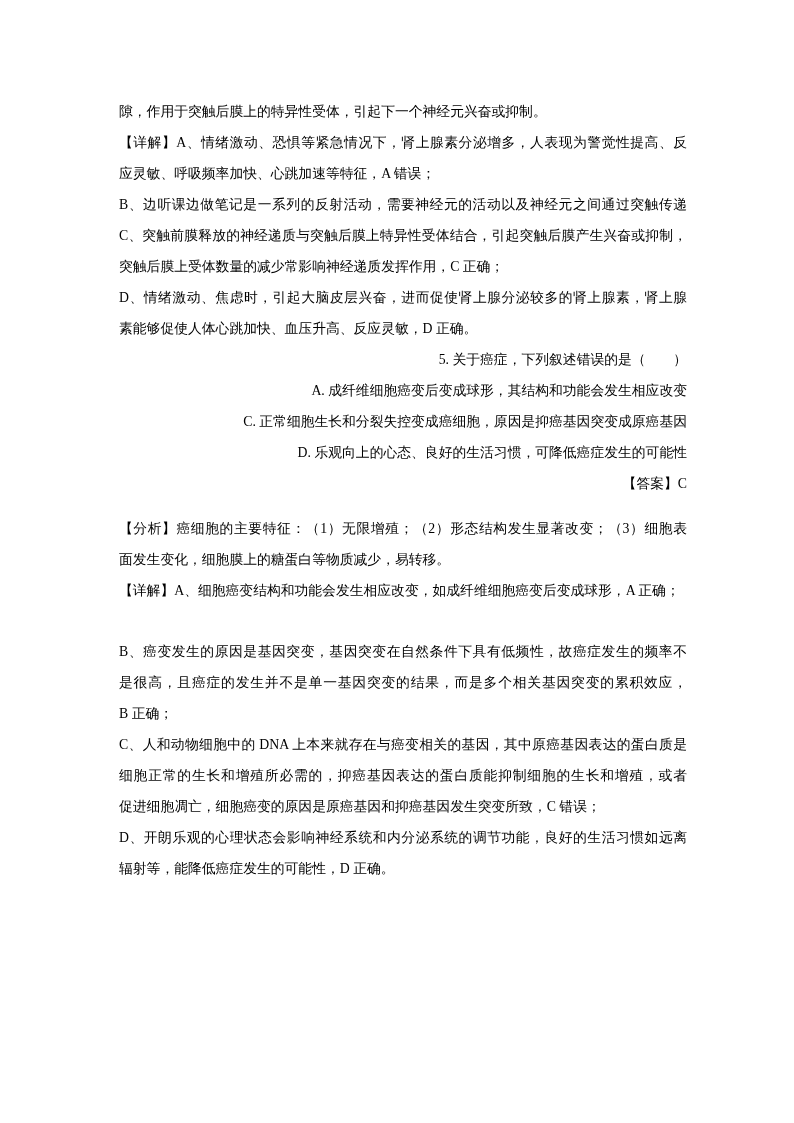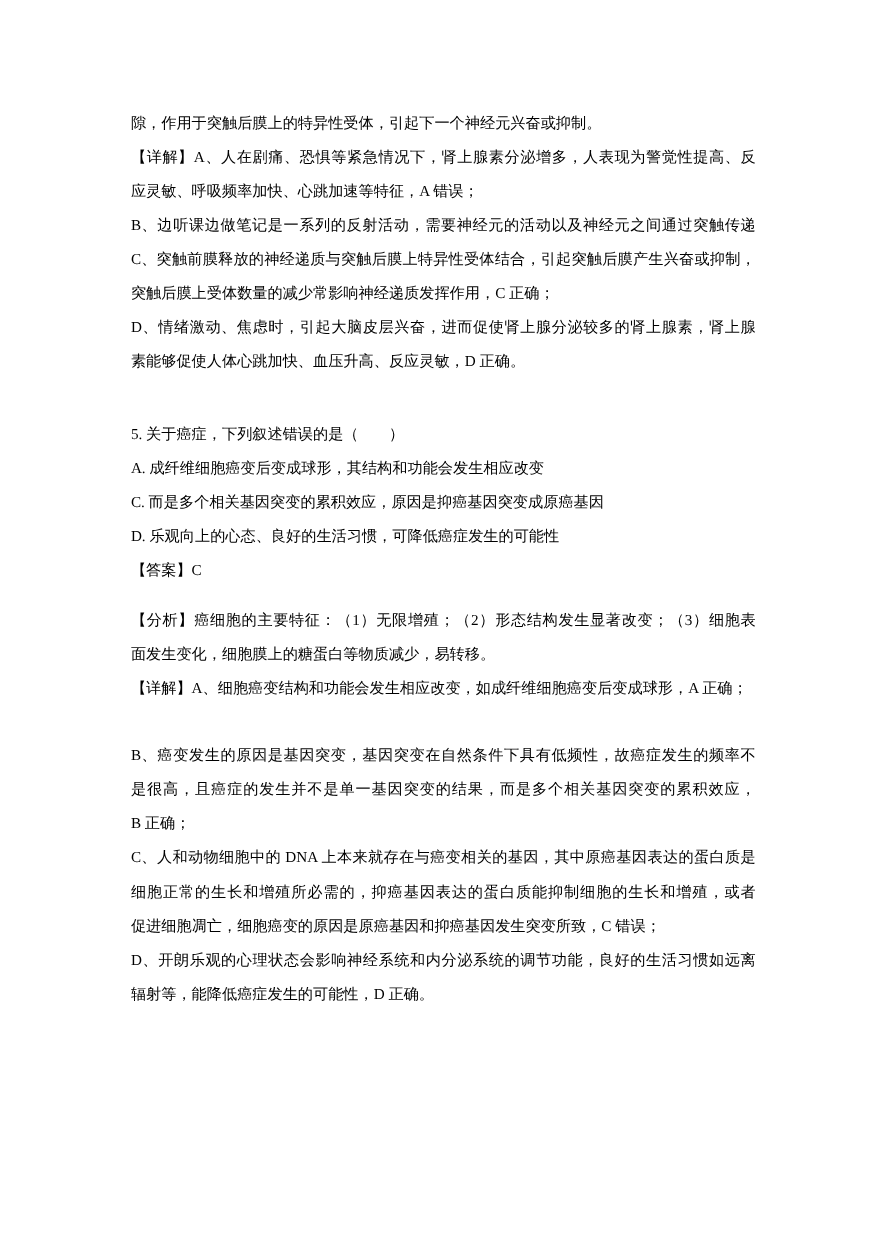--- a/index.html
+++ b/index.html
@@ -24,45 +24,45 @@
     font-size:13.8px;
     white-space:pre;
     color:#000;
   }
   
   .j{
     white-space:normal;
     text-align:justify;
     text-align-last:justify;
   }
-  .gap-a{margin-top:35px;}
+  .gap-a{text-align:right;}
   .gap-b{margin-top:14px;}
   .gap-c{margin-top:30px;}
 </style>
 </head>
 <body>
 
 <div class="page">
   <div class="content">
 
     <section>
       <div class="line">隙，作用于突触后膜上的特异性受体，引起下一个神经元兴奋或抑制。</div>
-      <div class="line j">【详解】A、人在剧痛、恐惧等紧急情况下，肾上腺素分泌增多，人表现为警觉性提高、反</div>
+      <div class="line j">【详解】A、情绪激动、恐惧等紧急情况下，肾上腺素分泌增多，人表现为警觉性提高、反</div>
       <div class="line">应灵敏、呼吸频率加快、心跳加速等特征，A 错误；</div>
       <div class="line j">B、边听课边做笔记是一系列的反射活动，需要神经元的活动以及神经元之间通过突触传递</div>
       <div class="line j">C、突触前膜释放的神经递质与突触后膜上特异性受体结合，引起突触后膜产生兴奋或抑制，</div>
       <div class="line">突触后膜上受体数量的减少常影响神经递质发挥作用，C 正确；</div>
       <div class="line j">D、情绪激动、焦虑时，引起大脑皮层兴奋，进而促使肾上腺分泌较多的肾上腺素，肾上腺</div>
       <div class="line">素能够促使人体心跳加快、血压升高、反应灵敏，D 正确。</div>
     </section>
 
     <section class="gap-a">
       <div class="line">5. 关于癌症，下列叙述错误的是（　　）</div>
       <div class="line">A. 成纤维细胞癌变后变成球形，其结构和功能会发生相应改变</div>
-      <div class="line">C. 而是多个相关基因突变的累积效应，原因是抑癌基因突变成原癌基因</div>
+      <div class="line">C. 正常细胞生长和分裂失控变成癌细胞，原因是抑癌基因突变成原癌基因</div>
       <div class="line">D. 乐观向上的心态、良好的生活习惯，可降低癌症发生的可能性</div>
       <div class="line">【答案】C</div>
     </section>
 
     <section class="gap-b">
       <div class="line j">【分析】癌细胞的主要特征：（1）无限增殖；（2）形态结构发生显著改变；（3）细胞表</div>
       <div class="line">面发生变化，细胞膜上的糖蛋白等物质减少，易转移。</div>
       <div class="line">【详解】A、细胞癌变结构和功能会发生相应改变，如成纤维细胞癌变后变成球形，A 正确；</div>
     </section>
 

